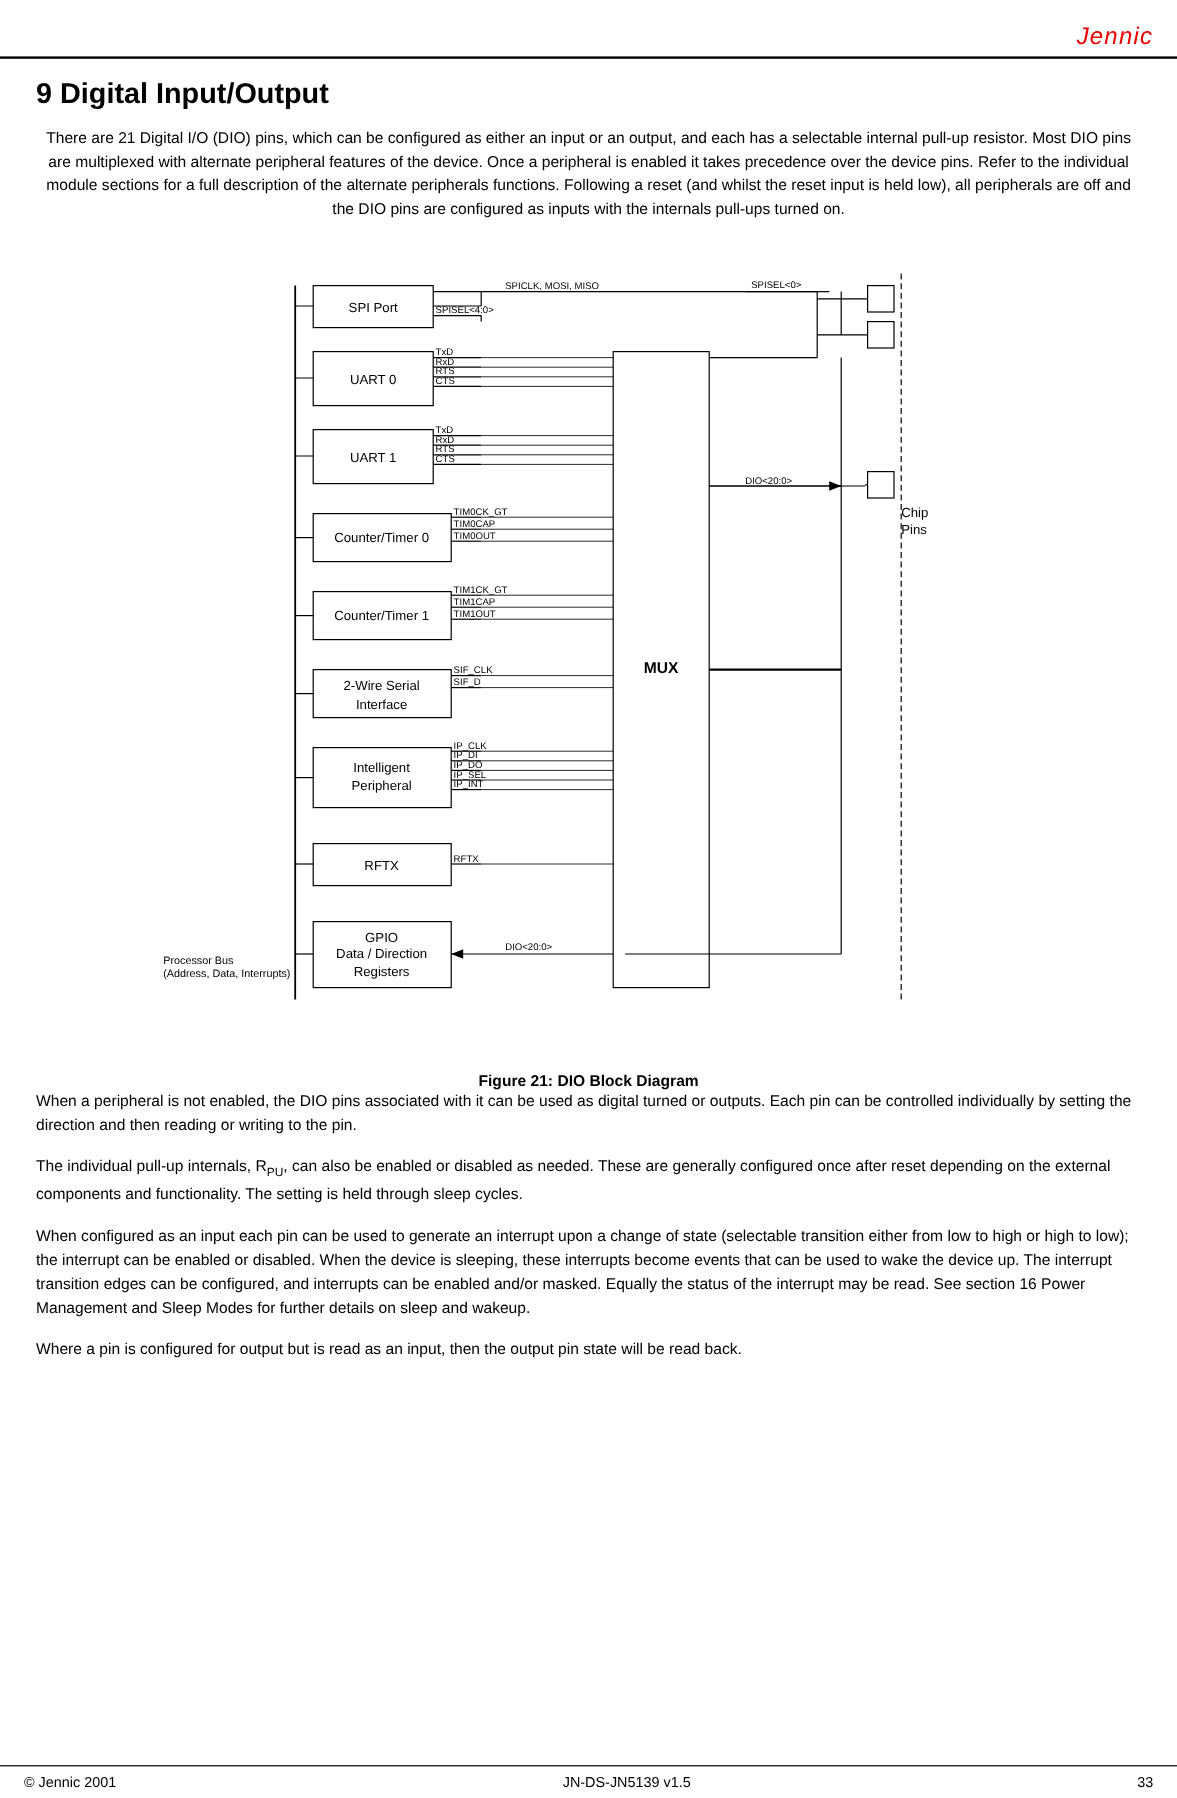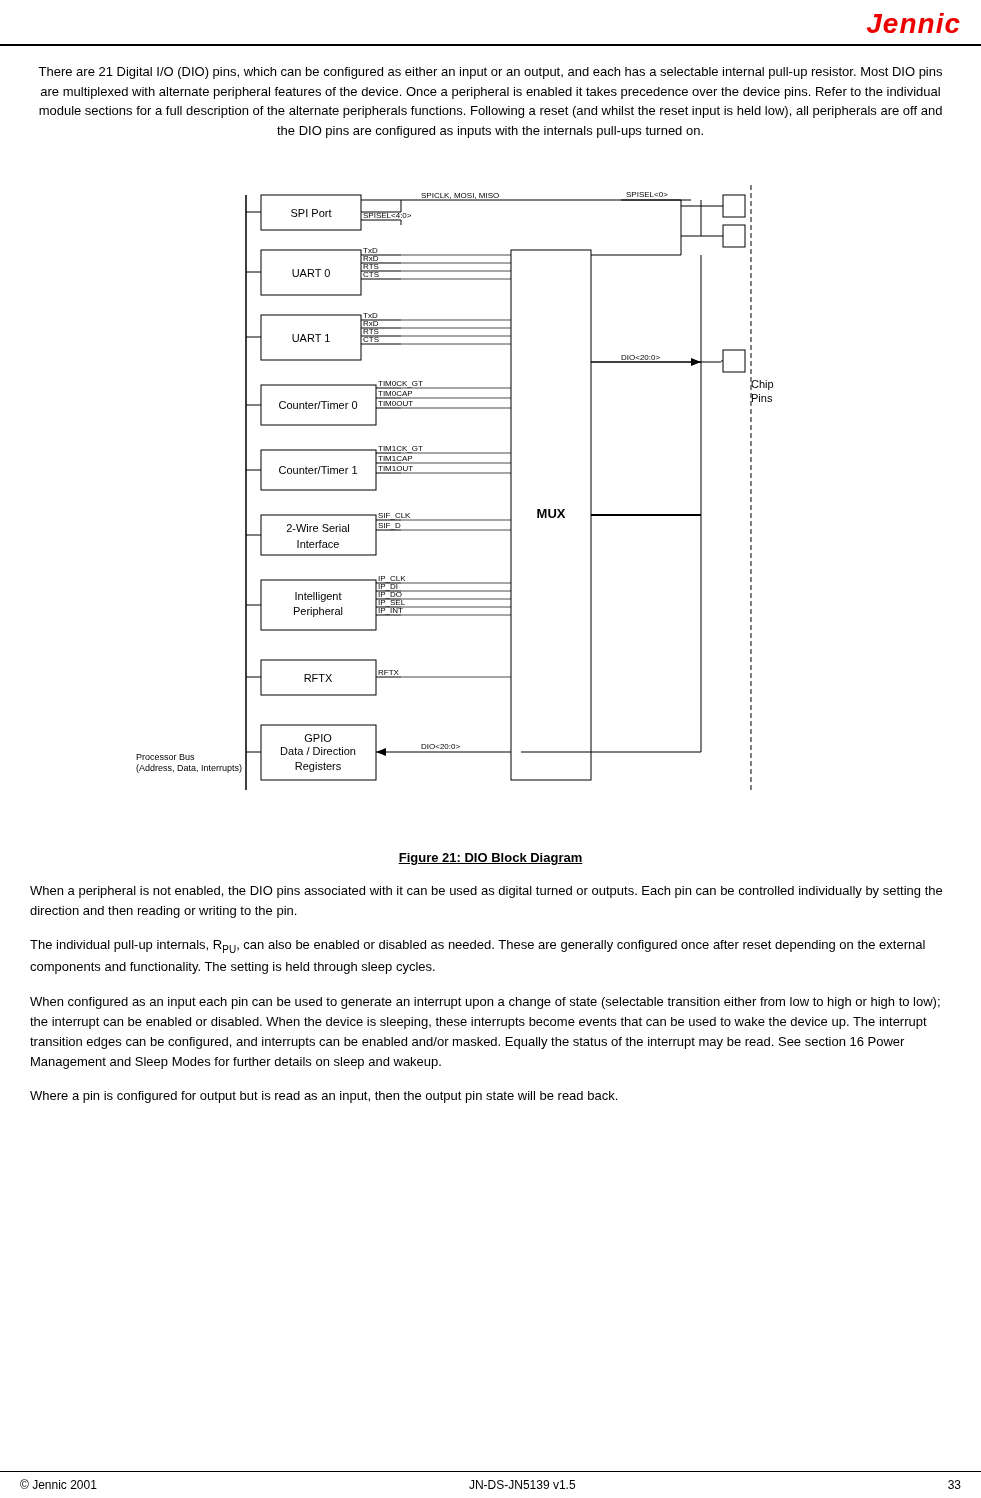--- a/index.html
+++ b/index.html
@@ -15,25 +15,26 @@
     }
 
     
     .header {
       display: flex;
       justify-content: flex-end;
       padding: 8px 20px 4px 20px;
       border-bottom: 2px solid #000;
     }
     .logo {
-      font-size: 28px;
-      font-weight: bold;
+      font-size: 20px;
+      font-weight: normal;
       color: #e00;
       font-style: italic;
       letter-spacing: 1px;
+      margin-top: 12px;
     }
 
     
     .footer {
       position: absolute;
       bottom: 0;
       left: 0;
       right: 0;
       border-top: 1px solid #000;
       display: flex;
@@ -65,41 +66,41 @@
       display: flex;
       justify-content: center;
       margin: 20px 0;
     }
 
     
     .figure-caption {
       text-align: center;
       font-weight: bold;
       font-size: 13px;
-      margin-bottom: 16px;
-      text-decoration: underline;
+      margin-bottom: 0;
     }
 
     .body-text {
       font-size: 13px;
       line-height: 1.55;
       margin-bottom: 14px;
     }
 
     sub { font-size: 10px; }
   </style>
 </head>
 <body>
 
 <div class="header">
   <span class="logo">Jennic</span>
 </div>
 
 <div class="content">
 
+  <h1>9 Digital Input/Output</h1>
 
   <p class="intro-text">There are 21 Digital I/O (DIO) pins, which can be configured as either an input or an output, and each has a selectable internal pull-up resistor.  Most DIO pins are multiplexed with alternate peripheral features of the device.  Once a peripheral is enabled it takes precedence over the device pins.  Refer to the individual module sections for a full description of the alternate peripherals functions.  Following a reset (and whilst the reset input is held low), all peripherals are off and the DIO pins are configured as inputs with the internals pull-ups turned on.</p>
 
   <div class="diagram-container">
     <svg width="720" height="660" viewBox="0 0 720 660" style="font-family: Arial, sans-serif; font-size: 10px;">
 
       <text x="5" y="590" font-size="9">Processor Bus</text>
       <text x="5" y="601" font-size="9">(Address, Data, Interrupts)</text>
 
       <line x1="115" y1="25" x2="115" y2="620" stroke="#000" stroke-width="1.5"></line>

